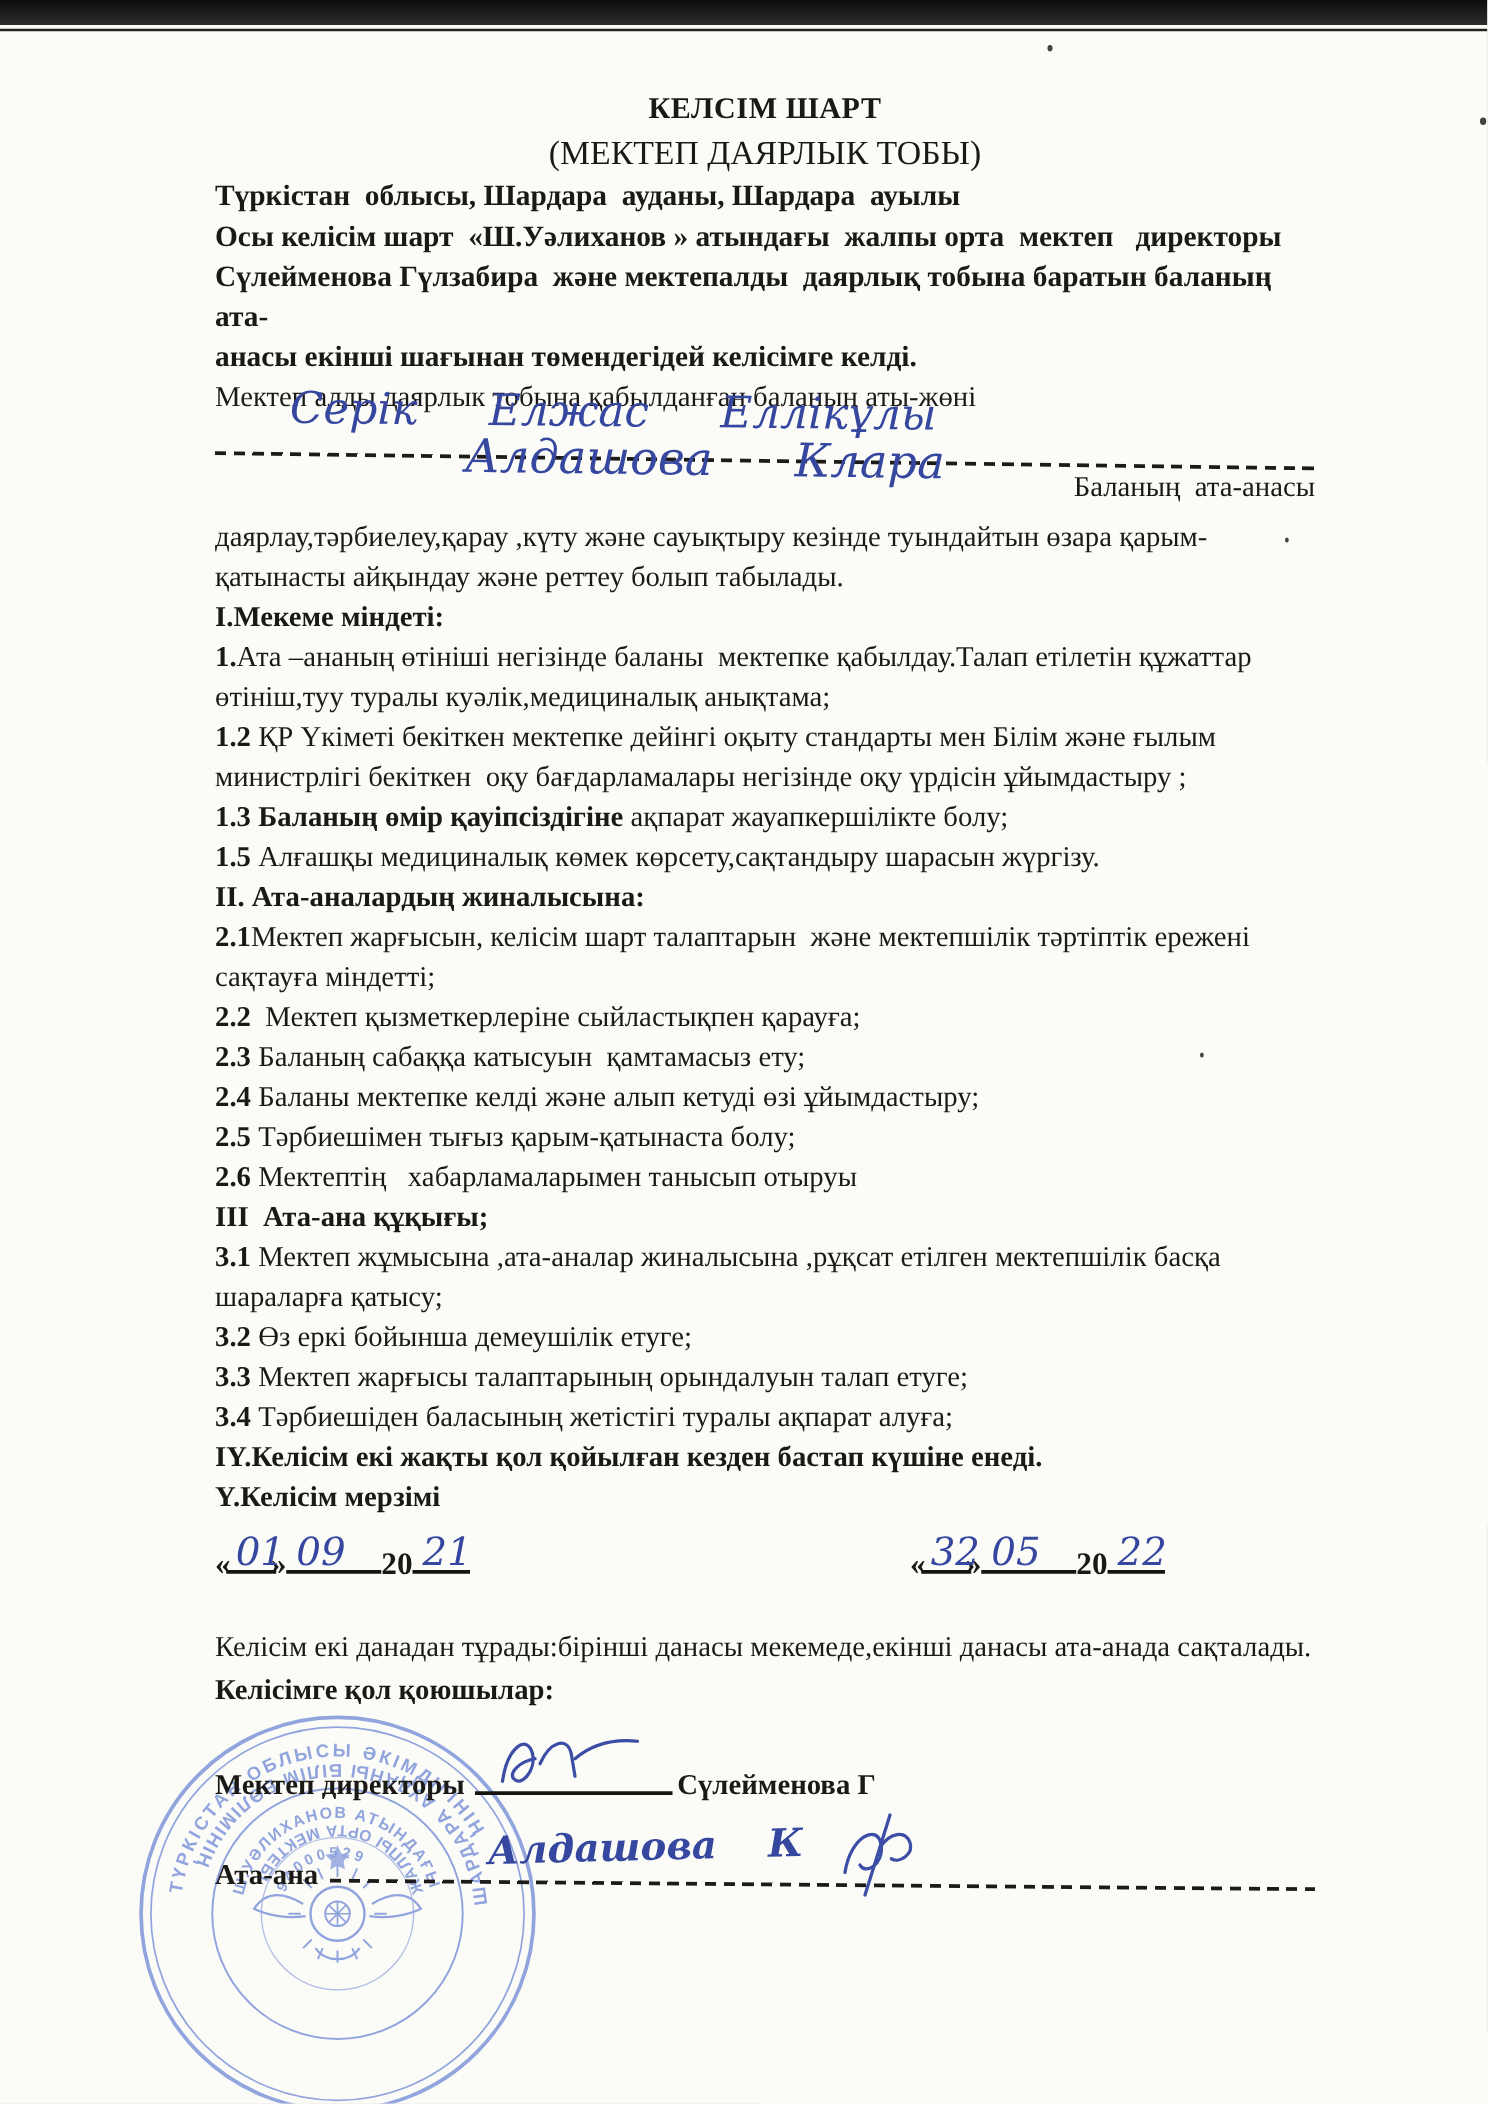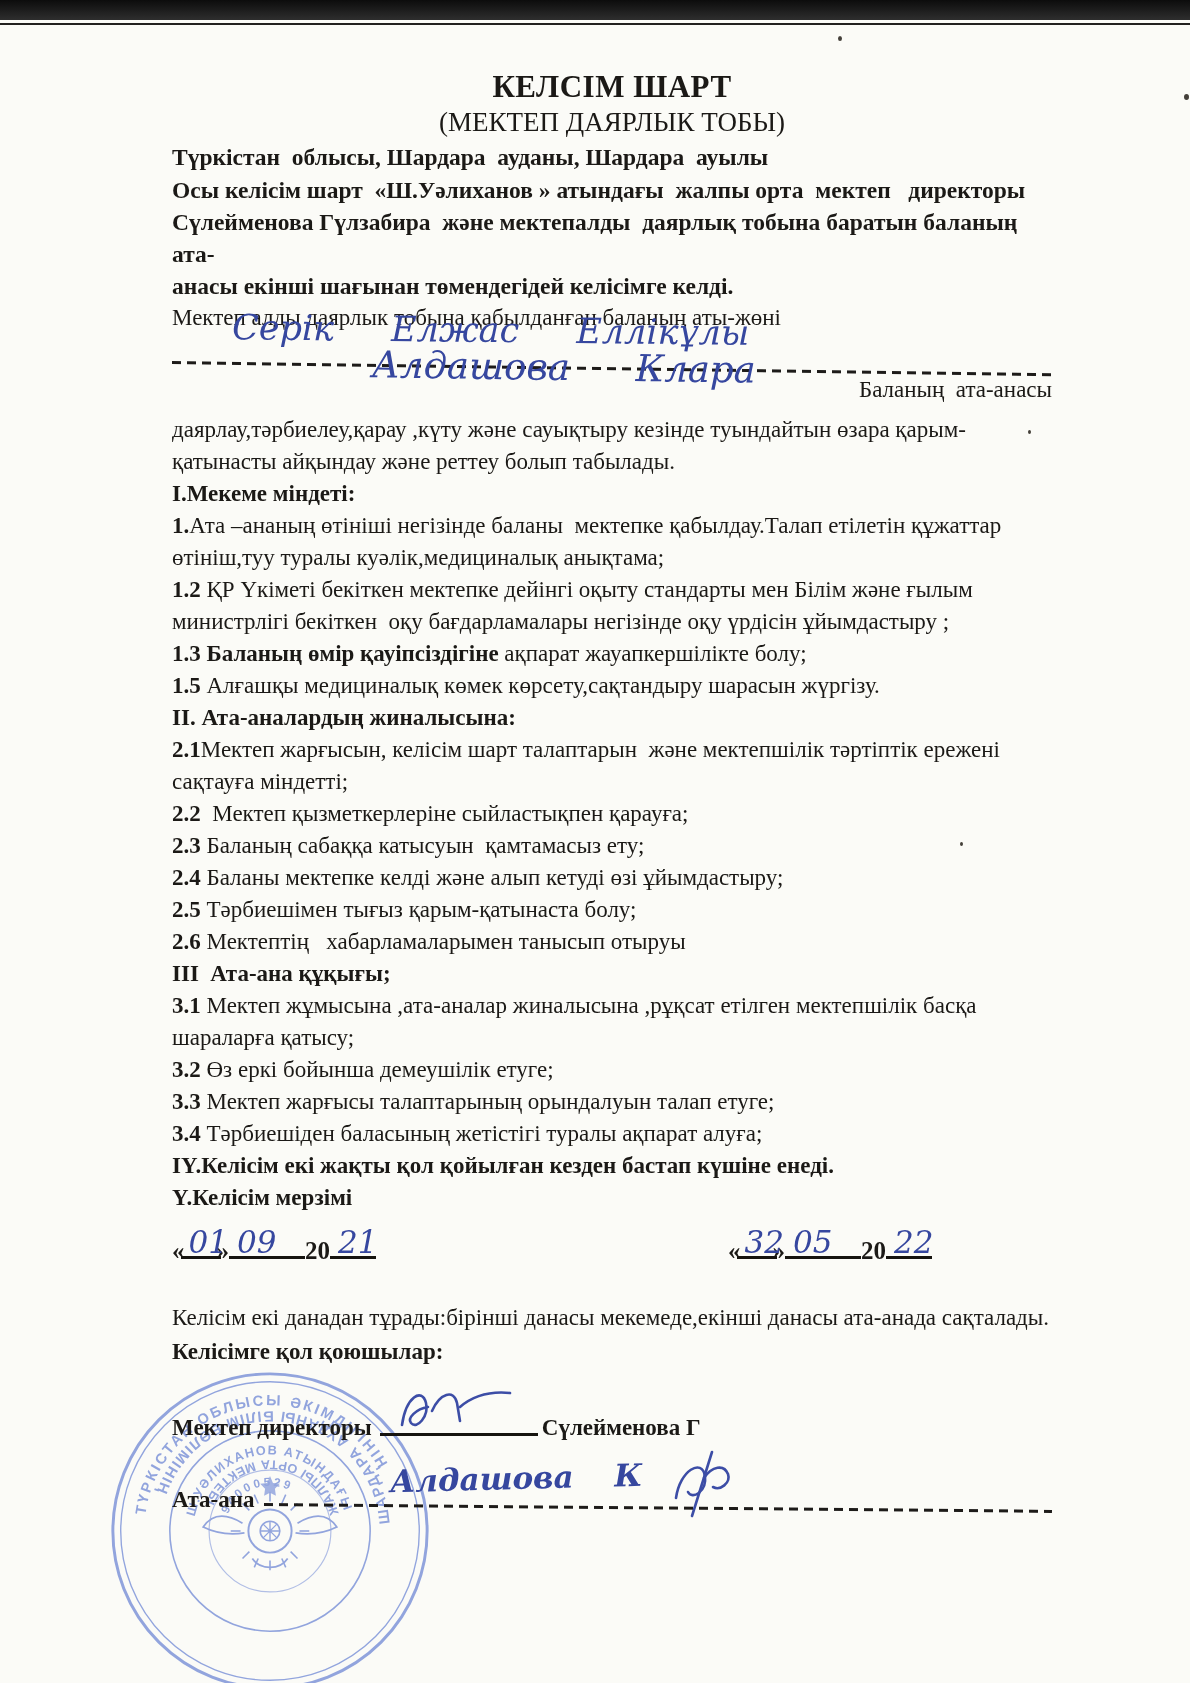--- a/index.html
+++ b/index.html
@@ -12,21 +12,21 @@
     color:#1b1916;
   }
   .scan-band{position:absolute;top:0;left:0;width:100%;height:20px;
     background:linear-gradient(#0c0c0c,#2e2e2e);}
   .scan-line{position:absolute;top:23px;left:0;width:100%;height:2px;background:#23211f;}
   .content{
     position:absolute;left:172px;top:70px;width:880px;
     font-size:23px;line-height:32px;
   }
   .t-center{text-align:center;white-space:pre-wrap;}
-  .doc-title{font-size:31px;font-weight:bold;line-height:34px;letter-spacing:.5px;}
+  .doc-title{font-size:24px;font-weight:bold;line-height:34px;letter-spacing:.5px;}
   .doc-subtitle{font-size:27px;line-height:36px;}
   .bold-line{font-weight:bold;font-size:23.5px;line-height:32px;white-space:pre-wrap;}
   .line{white-space:pre-wrap;line-height:32px;min-height:32px;}
   .line .b{font-weight:bold;}
   .region{line-height:34px;}
   
   .ink{
     font-family:"DejaVu Serif", serif;
     font-style:italic;
     color:#36479f;

